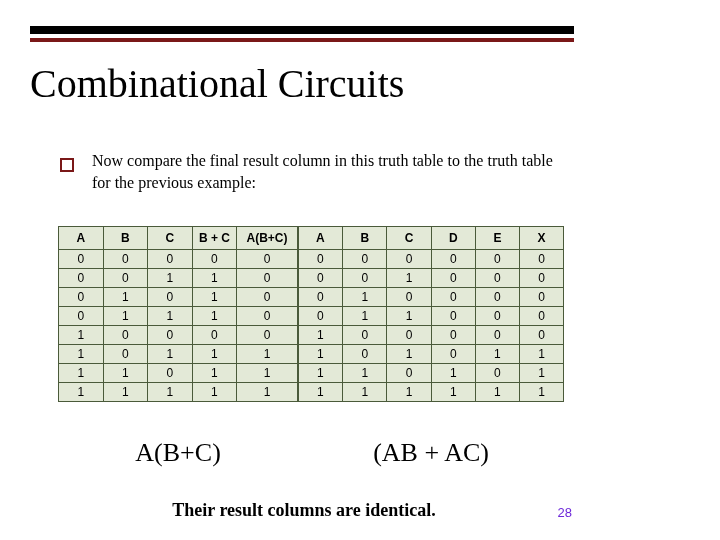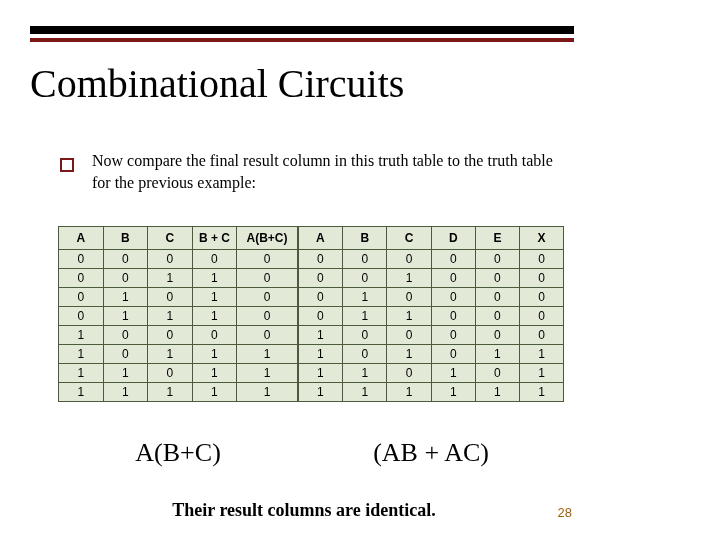--- a/index.html
+++ b/index.html
@@ -107,21 +107,21 @@
     top: 500px;
     text-align: center;
     font-size: 18px;
     font-weight: bold;
   }
   .page-num {
     position: absolute;
     right: 32px;
     bottom: 20px;
     font-size: 13px;
-    color: #a16207;
+    color: #6d28d9;
     font-family: Arial, Helvetica, sans-serif;
   }
 </style>
 </head>
 <body>
 
 <div class="slide">
 
   <div class="rule-dark"></div>
   <div class="rule-red"></div>

